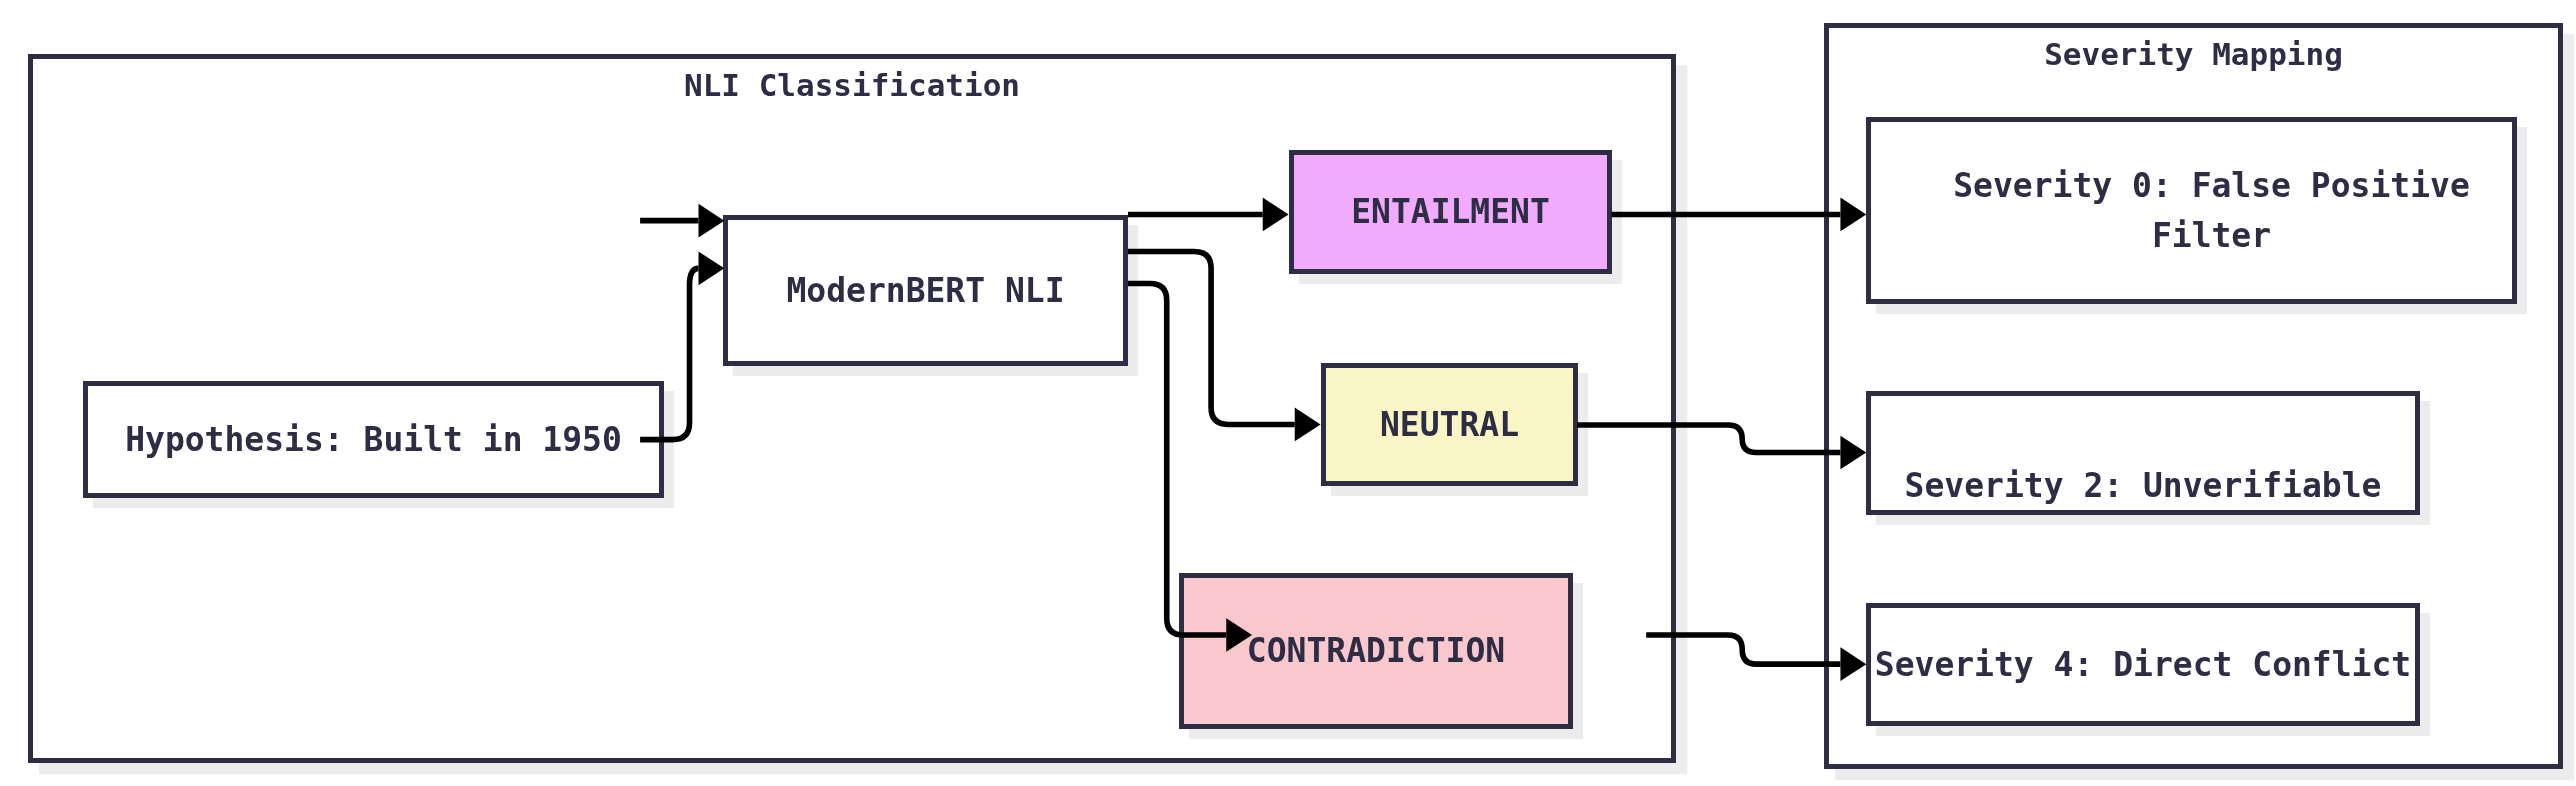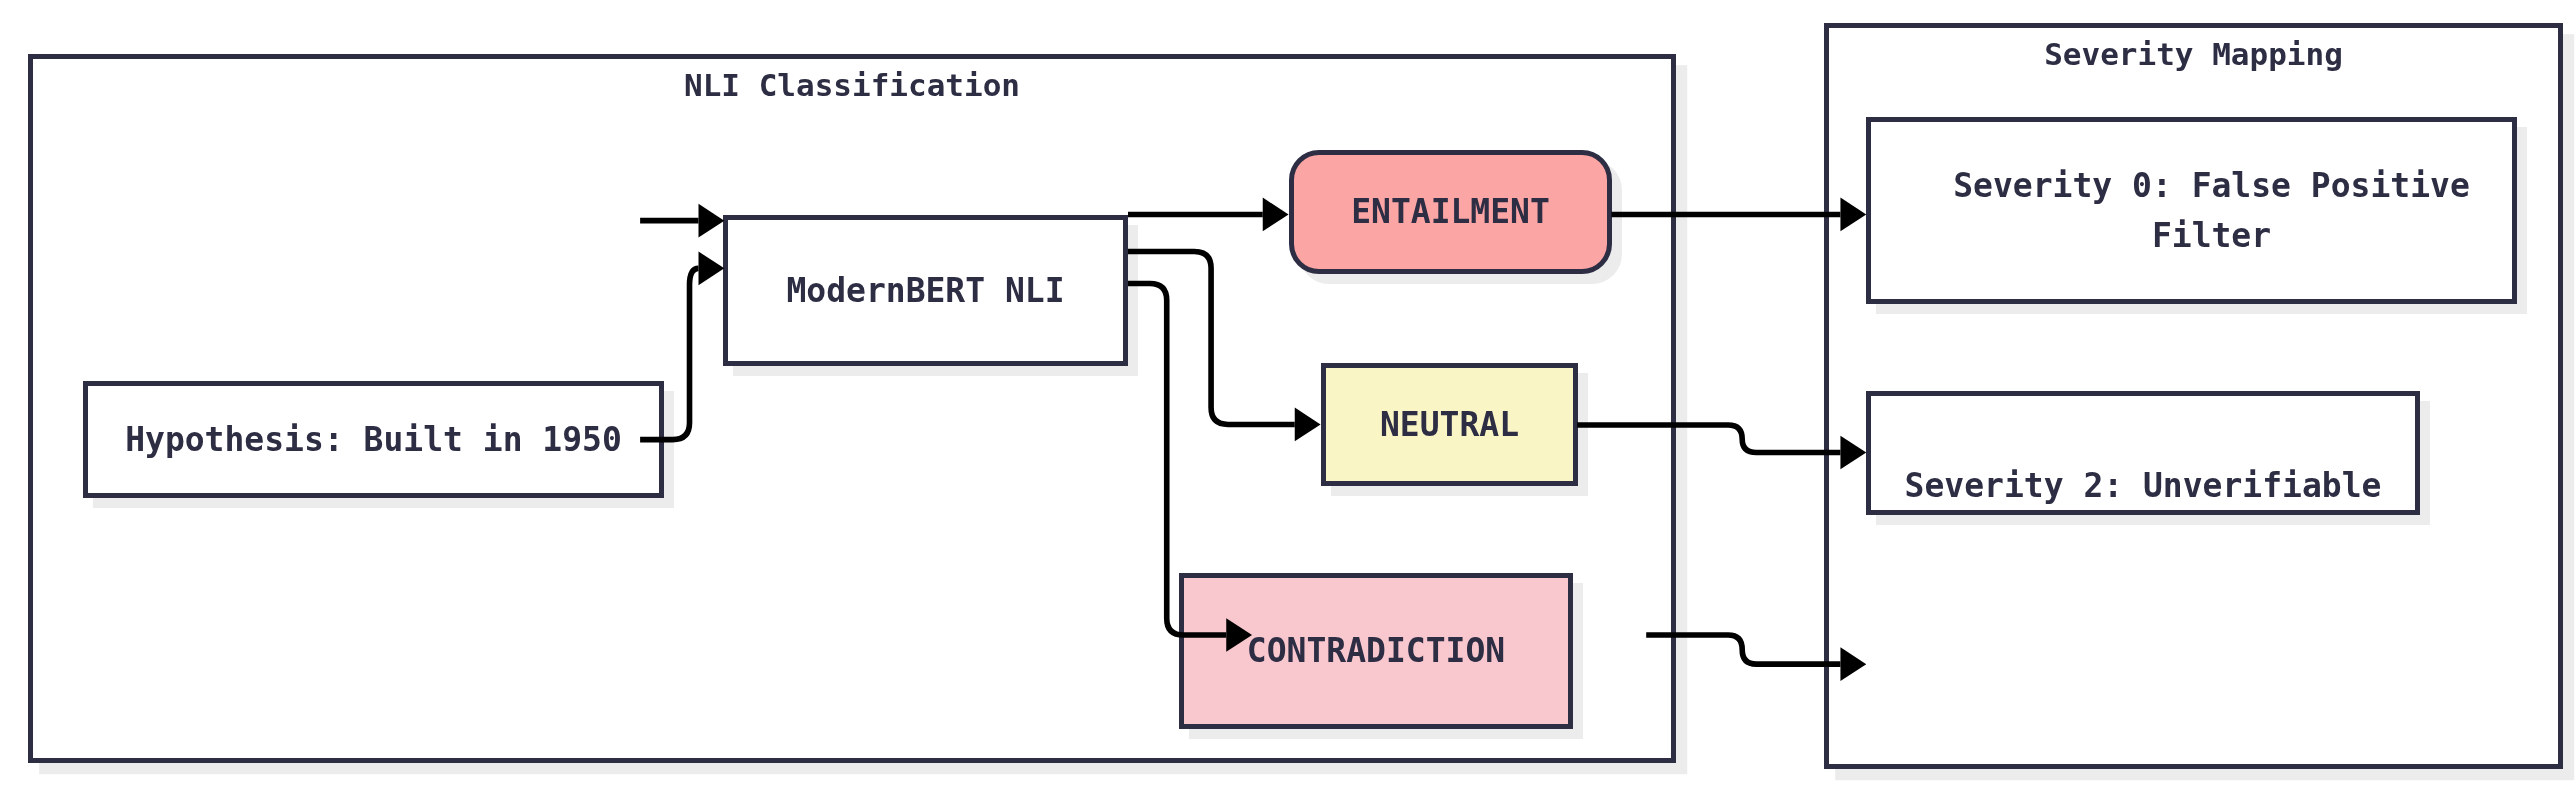--- a/index.html
+++ b/index.html
@@ -70,41 +70,44 @@
 
 
   <div class="node" id="node-hypothesis" style="background: rgb(255, 255, 255); margin-left: 24px;">
     <span>Hypothesis: Built in 1950</span>
   </div>
 
   <div class="node" id="node-model" style="background: rgb(255, 255, 255);">
     <span>ModernBERT NLI</span>
   </div>
 
-  <div class="node" id="node-entailment" style="background: #fca5a5; border-radius: 30px;">
+  <div class="node" id="node-entailment" style="background: #f0abfc;">
     <span>ENTAILMENT</span>
   </div>
 
   <div class="node" id="node-neutral" style="background: rgb(250, 245, 197);">
     <span>NEUTRAL</span>
   </div>
 
   <div class="node" id="node-contradiction" style="background: rgb(249, 199, 206);">
     <span>CONTRADICTION</span>
   </div>
 
   <div class="node" id="node-severity0" style="background: rgb(255, 255, 255); padding-left: 40px;">
     <span>Severity 0: False Positive
 Filter</span>
   </div>
 
   <div class="node" id="node-severity2" style="background: rgb(255, 255, 255);">
     <span>Severity 2: Unverifiable</span>
   </div>
 
+  <div class="node" id="node-severity4" style="background: rgb(255, 255, 255);">
+    <span>Severity 4: Direct Conflict</span>
+  </div>
 
   <svg class="connectors" viewBox="0 0 4588 1400">
 
     <path d="M1140 393 H1244"></path>
     <polygon points="1244,363 1290,393 1244,423"></polygon>
 
     <path d="M1140 783 L1198 783 Q1228 783 1228 753 L1228 508 Q1228 478 1244 478"></path>
     <polygon points="1244,448 1290,478 1244,508"></polygon>
 
     <path d="M2009 382 H2249"></path>

